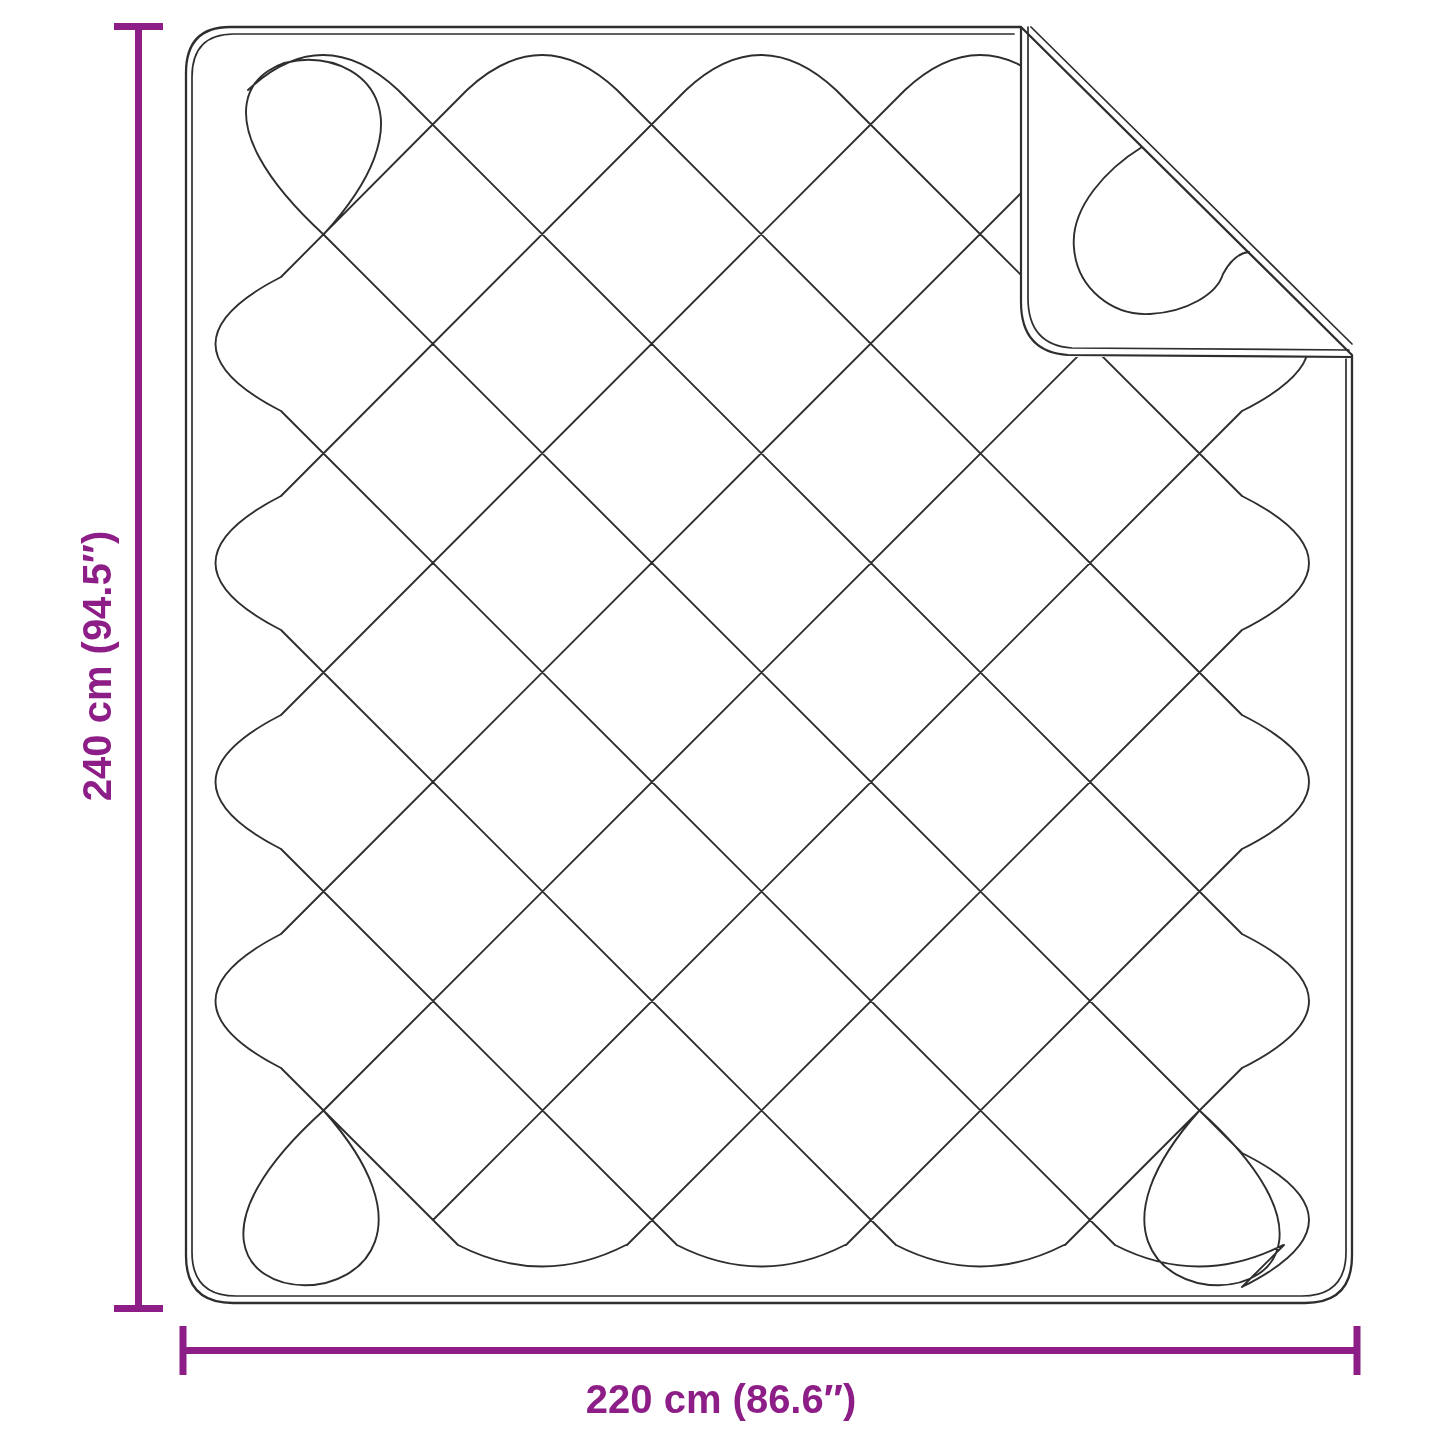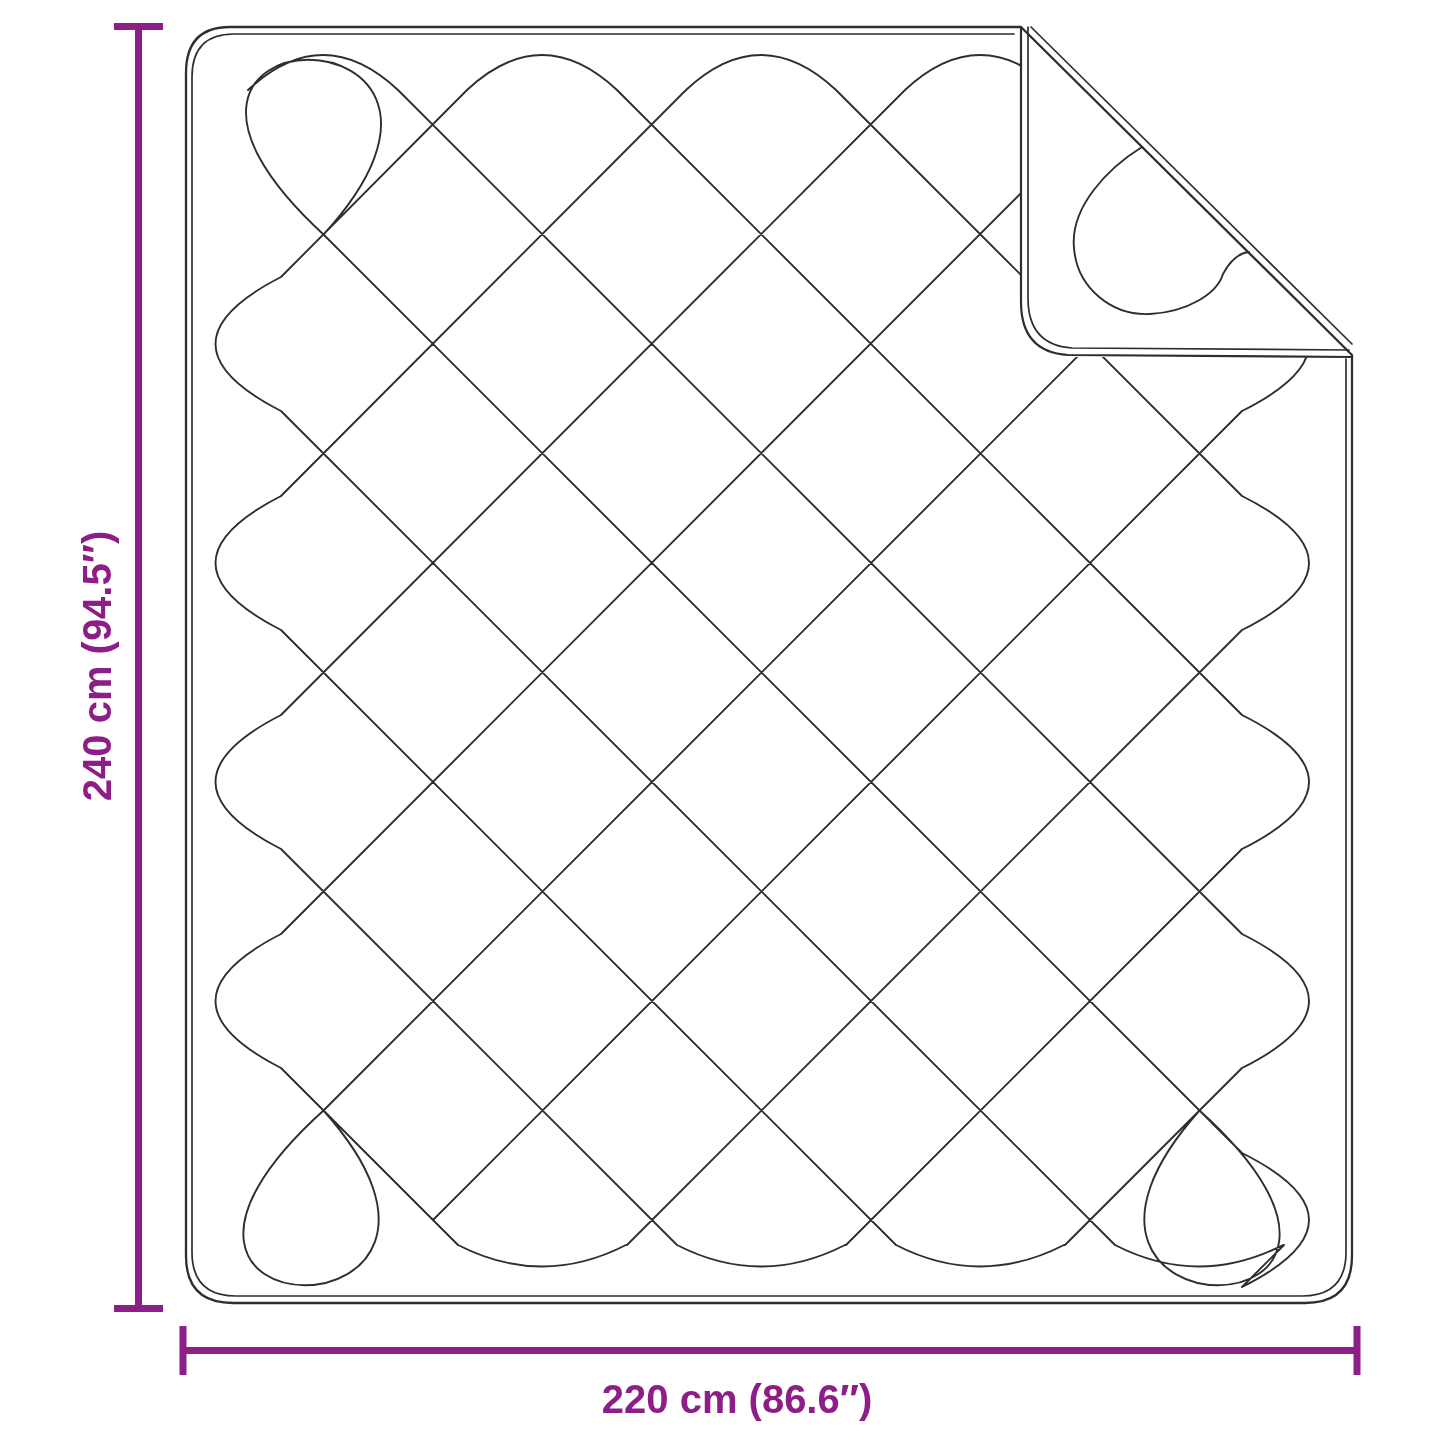--- a/index.html
+++ b/index.html
@@ -50,15 +50,15 @@
       <rect x="135" y="26" width="7" height="1283" fill="#8E1E87" stroke="none"></rect>
       <rect x="114" y="23" width="49" height="7" fill="#8E1E87" stroke="none"></rect>
       <rect x="114" y="1305" width="49" height="7" fill="#8E1E87" stroke="none"></rect>
       <rect x="183" y="1347" width="1174" height="7" fill="#8E1E87" stroke="none"></rect>
       <rect x="179.5" y="1326" width="7" height="49" fill="#8E1E87" stroke="none"></rect>
       <rect x="1353.5" y="1326" width="7" height="49" fill="#8E1E87" stroke="none"></rect>
     </svg>
 
   <div class="dim-label vertical" style="left:97px; top:666px;">240 cm (94.5″)</div>
 
-  <div class="dim-label horizontal" style="left:721px; top:1399px;margin-left:16px;">220 cm (86.6″)</div>
+  <div class="dim-label horizontal" style="left:721px; top:1399px;">220 cm (86.6″)</div>
 
 </div>
 
 </body></html>

